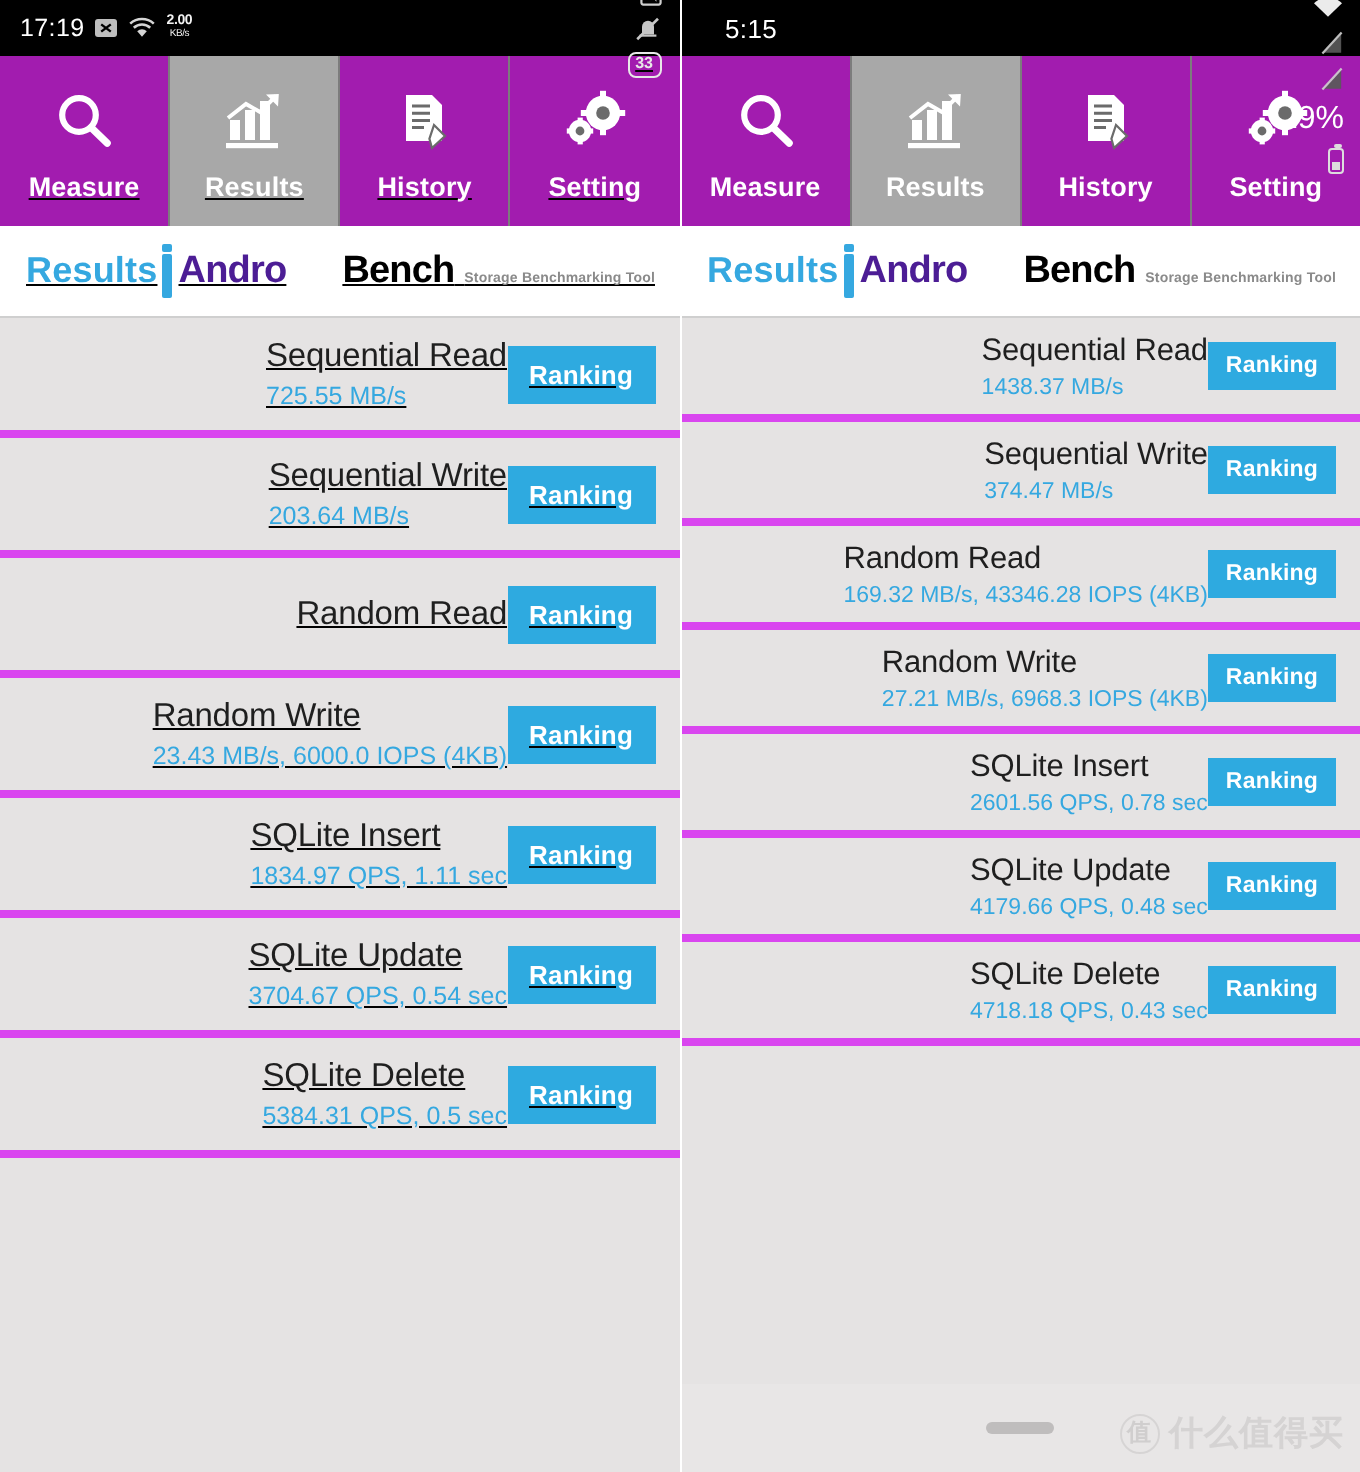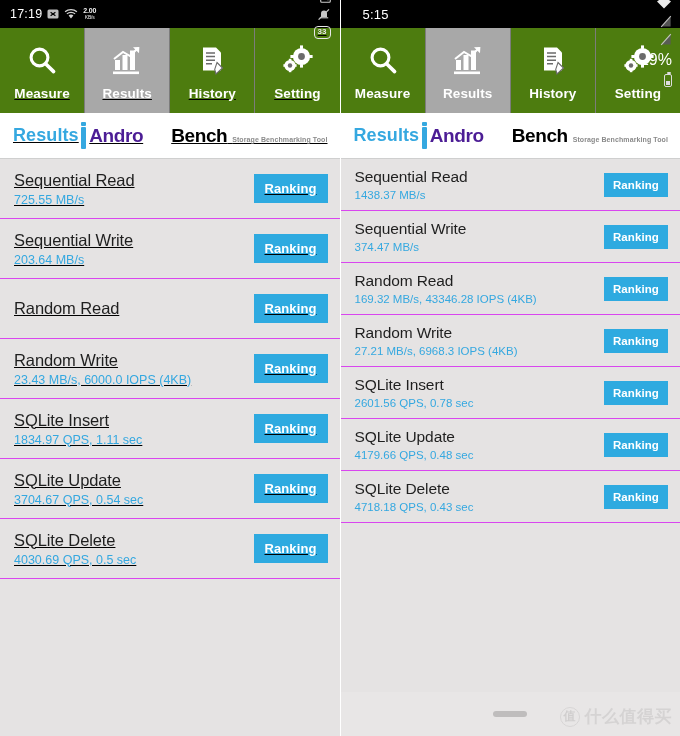--- a/index.html
+++ b/index.html
@@ -36,21 +36,21 @@
   }
   .sb-pct { font-size: 16px; color: #fff; }
   .sb-batt-v { width: 8px; height: 13px; border: 1.3px solid #ddd; border-radius: 2px;
                position: relative; display:inline-block; }
   .sb-batt-v::before { content:""; position:absolute; left:1.4px; right:1.4px; bottom:1px;
                height: 4px; background:#ddd; }
   .sb-batt-v::after { content:""; position:absolute; top:-2.6px; left:2px; width:4px; height:1.6px;
                background:#ddd; border-radius: 1px; }
 
   
-  .tabbar { display: flex; height: 85px; background: #4d7c0f; }
+  .tabbar { display: flex; height: 85px; background: #a21caf; }
   .tab {
     flex: 1; display: flex; flex-direction: column;
     align-items: center; justify-content: center;
     color: #fff; gap: 5px;
     border-right: 1px solid #7c7c7c;
     cursor: pointer;
   }
   .tab:last-child { border-right: none; }
   .tab.active { background: #a8a8a8; }
   .tab-icon { height: 40px; display:flex; align-items:center; justify-content:center; }
@@ -72,22 +72,22 @@
   .logo-text { line-height: 1; }
   .logo-word { font-size: 19px; font-weight: 700; letter-spacing: -.4px; }
   .logo-andro { color: #4c1d95; }
   .logo-bench { color: #000000; margin-left: 28px; }
   .logo-sub { font-size: 7px; color: #8a8a8a; letter-spacing: .1px; text-align: right;
               margin-top: 2px; font-weight: 600; }
 
   
   .list { background: #e5e3e3; }
   .row {
-    display: flex; align-items: center; justify-content: space-between;
-    border-bottom: 1px solid #d946ef;
+    display: flex; align-items: center; justify-content: flex-end;
+    border-bottom: 4px solid #d946ef;
     padding: 0 12px 0 14px;
   }
   .phone.left  .row { height: 60px; }
   .phone.right .row { height: 52px; }
   .row-texts { display: flex; flex-direction: column; gap: 3px; }
   .row-name { color: #1f1f1f; font-size: 16.5px; letter-spacing: -.1px; }
   .phone.right .row-name { font-size: 15.5px; }
   .row-value { color: #35a8e0; font-size: 12.5px; letter-spacing: 0; }
   .phone.right .row-value { font-size: 11.5px; }
   .rank-btn {
@@ -273,21 +273,21 @@
       <div class="row">
         <span class="row-texts">
           <span class="row-name">SQLite Update</span>
           <span class="row-value">3704.67 QPS, 0.54 sec</span>
         </span>
         <button class="rank-btn">Ranking</button>
       </div>
       <div class="row">
         <span class="row-texts">
           <span class="row-name">SQLite Delete</span>
-          <span class="row-value">4030.69 QPS, 0.5 sec</span>
+          <span class="row-value">5384.31 QPS, 0.5 sec</span>
         </span>
         <button class="rank-btn">Ranking</button>
       </div>
     </div>
     <div class="filler"></div>
   </div>
 
   <div class="divider-vert"></div>
 
   <div class="phone right">

